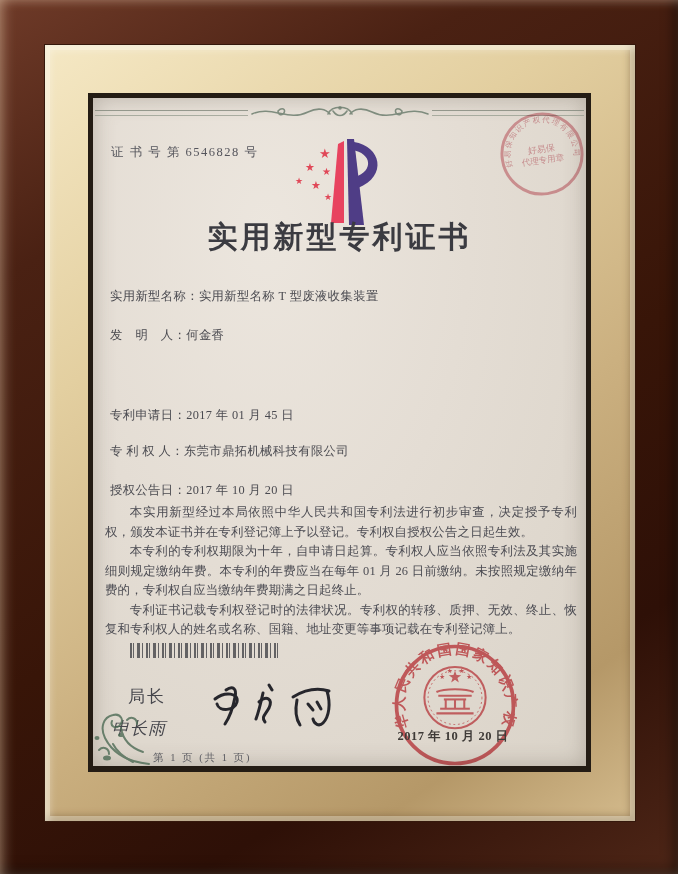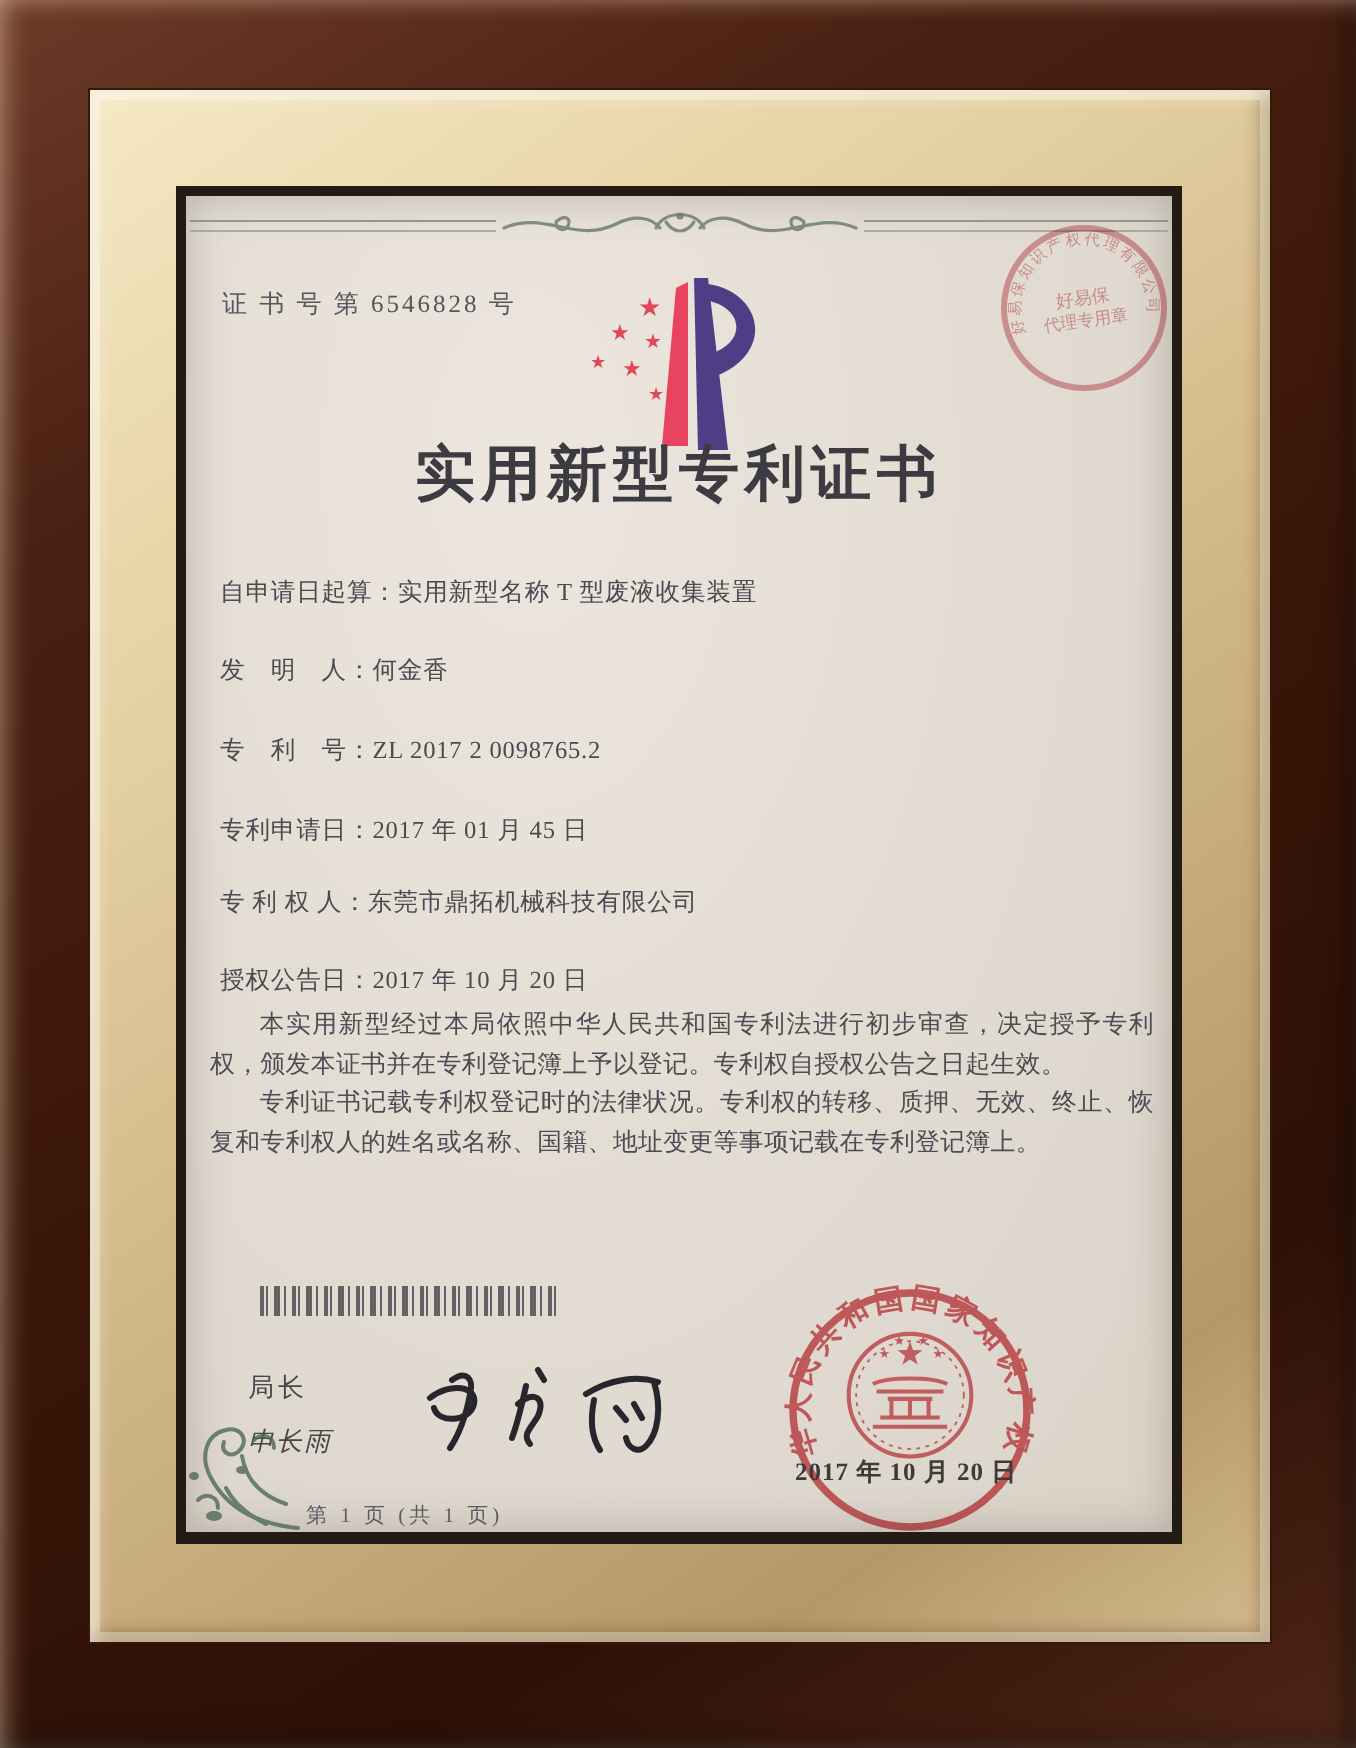--- a/index.html
+++ b/index.html
@@ -44,21 +44,21 @@
   .body-text{position:absolute;left:12px;right:9px;top:405px;font-size:12.4px;line-height:19.5px;
     letter-spacing:.2px;color:#4c4c53;text-align:justify;}
   .body-text p{margin:0;text-indent:2em;}
   
   .barcode{position:absolute;left:37px;top:545px;width:150px;height:15px;opacity:.82;
     background:repeating-linear-gradient(90deg,#48484c 0,#48484c 2px,transparent 2px,transparent 3px,
       #48484c 3px,#48484c 4px,transparent 4px,transparent 7px,
       #48484c 7px,#48484c 10px,transparent 10px,transparent 12px,
       #48484c 12px,#48484c 13px,transparent 13px,transparent 16px);}
   
-  .director{position:absolute;left:31px;top:587px;font-size:13px;color:#46464c;letter-spacing:2px;}
+  .director{position:absolute;left:19px;top:587px;font-size:17px;color:#46464c;letter-spacing:2px;text-align:right;}
   .director .d-name{margin-top:9px;letter-spacing:1px;font-style:italic;}
   .signature{position:absolute;left:108px;top:576px;}
   
   .official-seal{position:absolute;left:297px;top:542px;mix-blend-mode:multiply;opacity:.88;}
   .seal-date{position:absolute;left:300px;top:630px;width:120px;text-align:center;
     font-size:12.5px;font-weight:700;letter-spacing:.5px;color:#3e3a37;z-index:5;}
   
   .footer{position:absolute;left:60px;right:155px;top:653px;text-align:left;
     font-size:10.5px;letter-spacing:2px;color:#5c5c62;}
   .corner-orn{position:absolute;left:-6px;top:610px;opacity:.8;}
@@ -113,40 +113,38 @@
       <text font-size="7.5" letter-spacing="1.5" fill="#d98e99" font-family="Liberation Serif, DejaVu Serif, serif">
         <textPath href="#agency-arc" startOffset="50%" text-anchor="middle">好易保知识产权代理有限公司</textPath>
       </text>
       <text x="48" y="46" text-anchor="middle" font-size="9" fill="#d98e99" font-family="Liberation Serif, DejaVu Serif, serif">好易保</text>
       <text x="48" y="57" text-anchor="middle" font-size="8.5" fill="#d98e99" font-family="Liberation Serif, DejaVu Serif, serif">代理专用章</text>
     </svg>
 
     <h1 class="title">实用新型专利证书</h1>
 
     <div class="field-row fr1">
-      <span>自申请日起算：</span><span>实用新型名称 T 型废液收集装置</span>
+      <span>实用新型名称：</span><span>实用新型名称 T 型废液收集装置</span>
     </div>
     <div class="field-row fr2">
       <span>发　明　人：</span><span>何金香</span>
     </div>
-    <div class="field-row fr3">
-      <span>专　利　号：</span><span>ZL 2017 2 0098765.2</span>
-    </div>
     <div class="field-row fr4">
       <span>专利申请日：</span><span>2017 年 01 月 45 日</span>
     </div>
     <div class="field-row fr5">
       <span>专 利 权 人：</span><span>东莞市鼎拓机械科技有限公司</span>
     </div>
     <div class="field-row fr6">
       <span>授权公告日：</span><span>2017 年 10 月 20 日</span>
     </div>
 
     <div class="body-text">
       <p>本实用新型经过本局依照中华人民共和国专利法进行初步审查，决定授予专利权，颁发本证书并在专利登记簿上予以登记。专利权自授权公告之日起生效。</p>
+      <p>本专利的专利权期限为十年，自申请日起算。专利权人应当依照专利法及其实施细则规定缴纳年费。本专利的年费应当在每年 01 月 26 日前缴纳。未按照规定缴纳年费的，专利权自应当缴纳年费期满之日起终止。</p>
       <p>专利证书记载专利权登记时的法律状况。专利权的转移、质押、无效、终止、恢复和专利权人的姓名或名称、国籍、地址变更等事项记载在专利登记簿上。</p>
     </div>
 
     <div class="barcode"></div>
 
     <div class="director">
       <div>局长</div>
       <div class="d-name">申长雨</div>
     </div>
 

